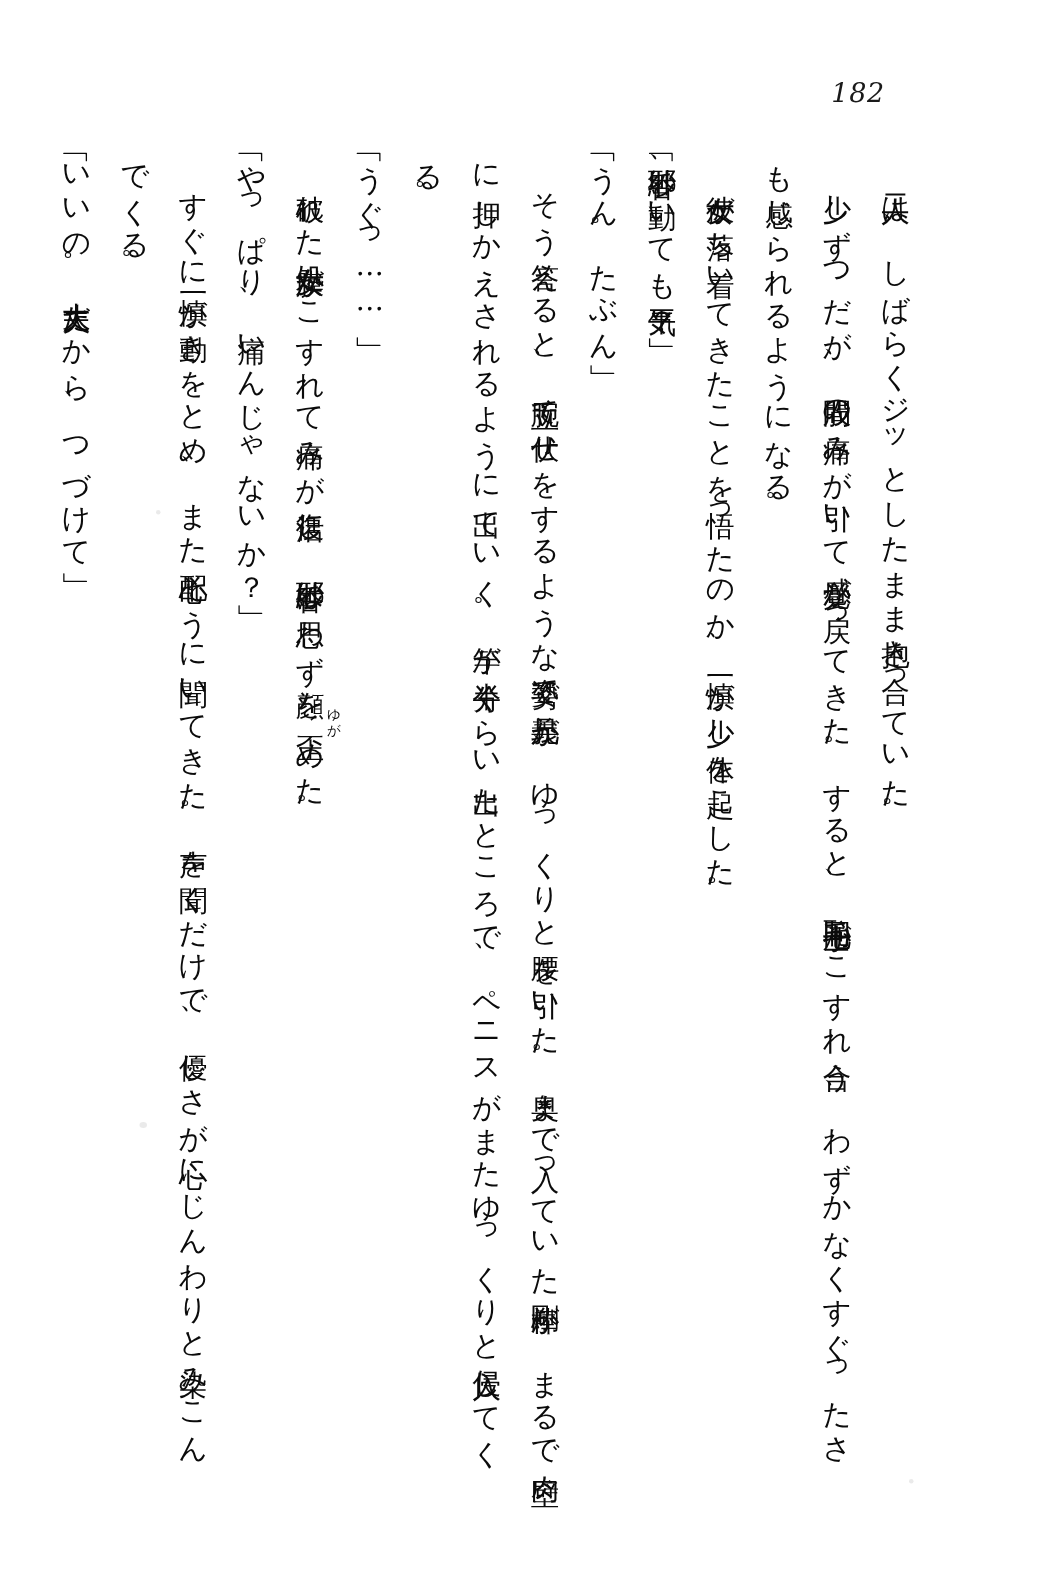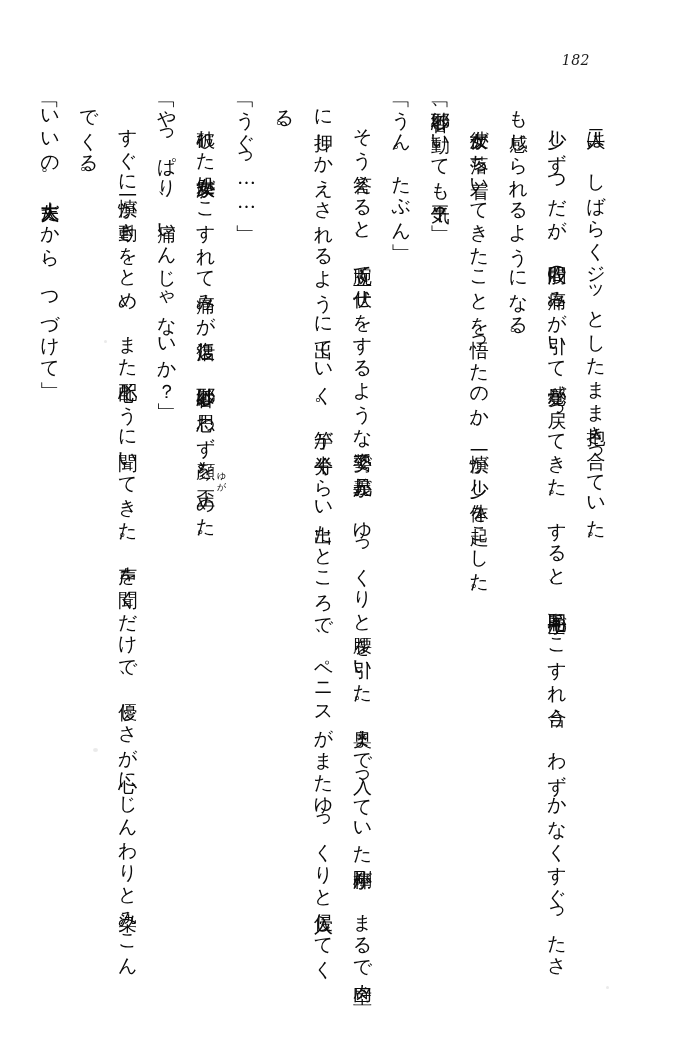--- a/index.html
+++ b/index.html
@@ -19,21 +19,21 @@
     width: 694px;
     height: 1050px;
     background: #ffffff;
   }
   
   #page-number {
     position: absolute;
     top: 52px;
     right: 104px;
     font-family: "DejaVu Serif", serif;
-    font-size: 14px;
+    font-size: 18px;
     font-style: italic;
     color: #1a1a1a;
     letter-spacing: 0.5px;
   }
   
   #text-block {
     position: absolute;
     top: 96px;
     right: 78px;
     height: 880px;

